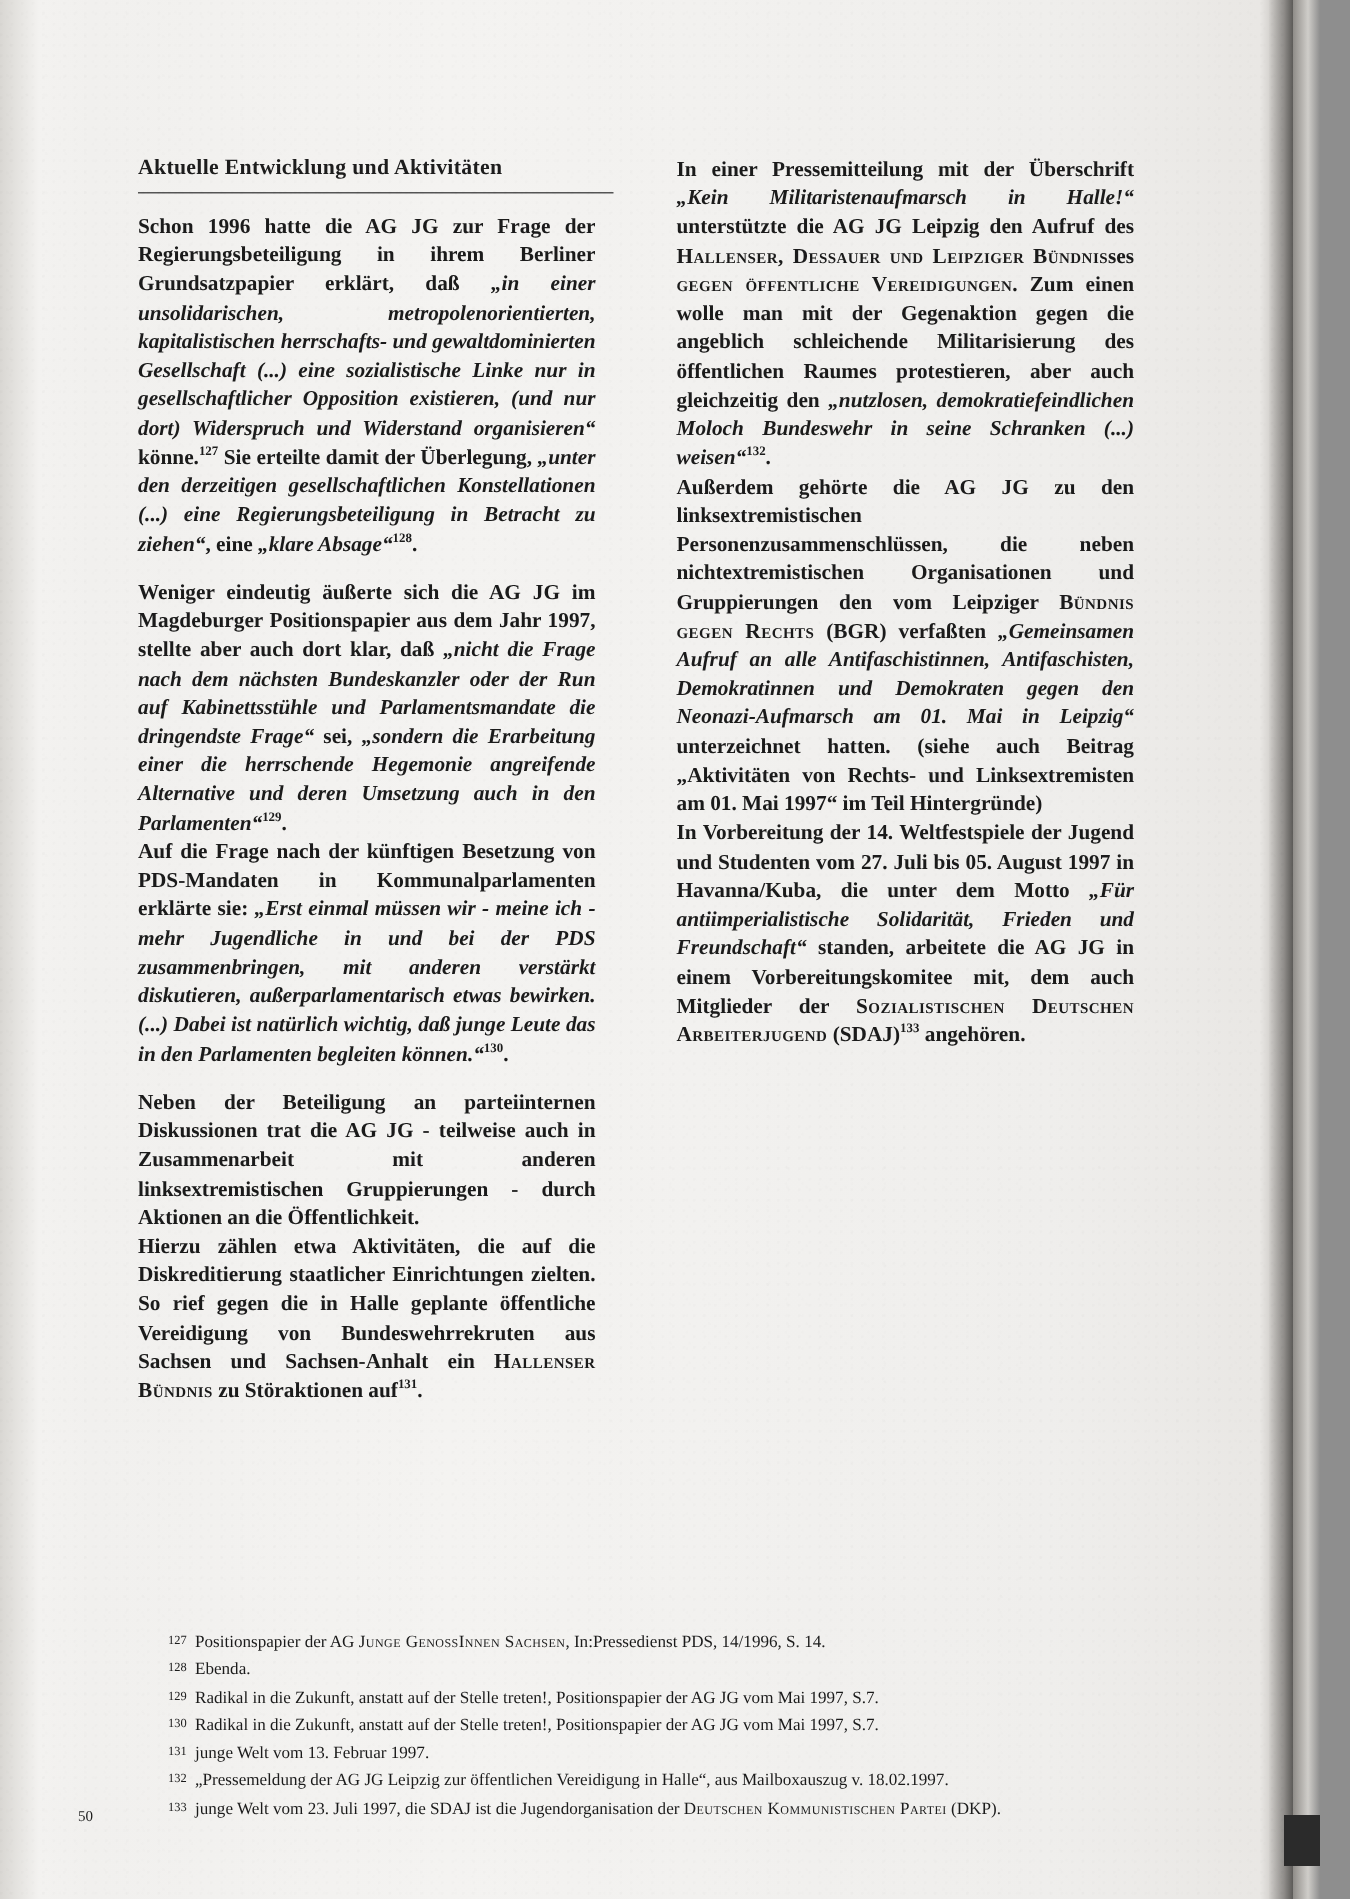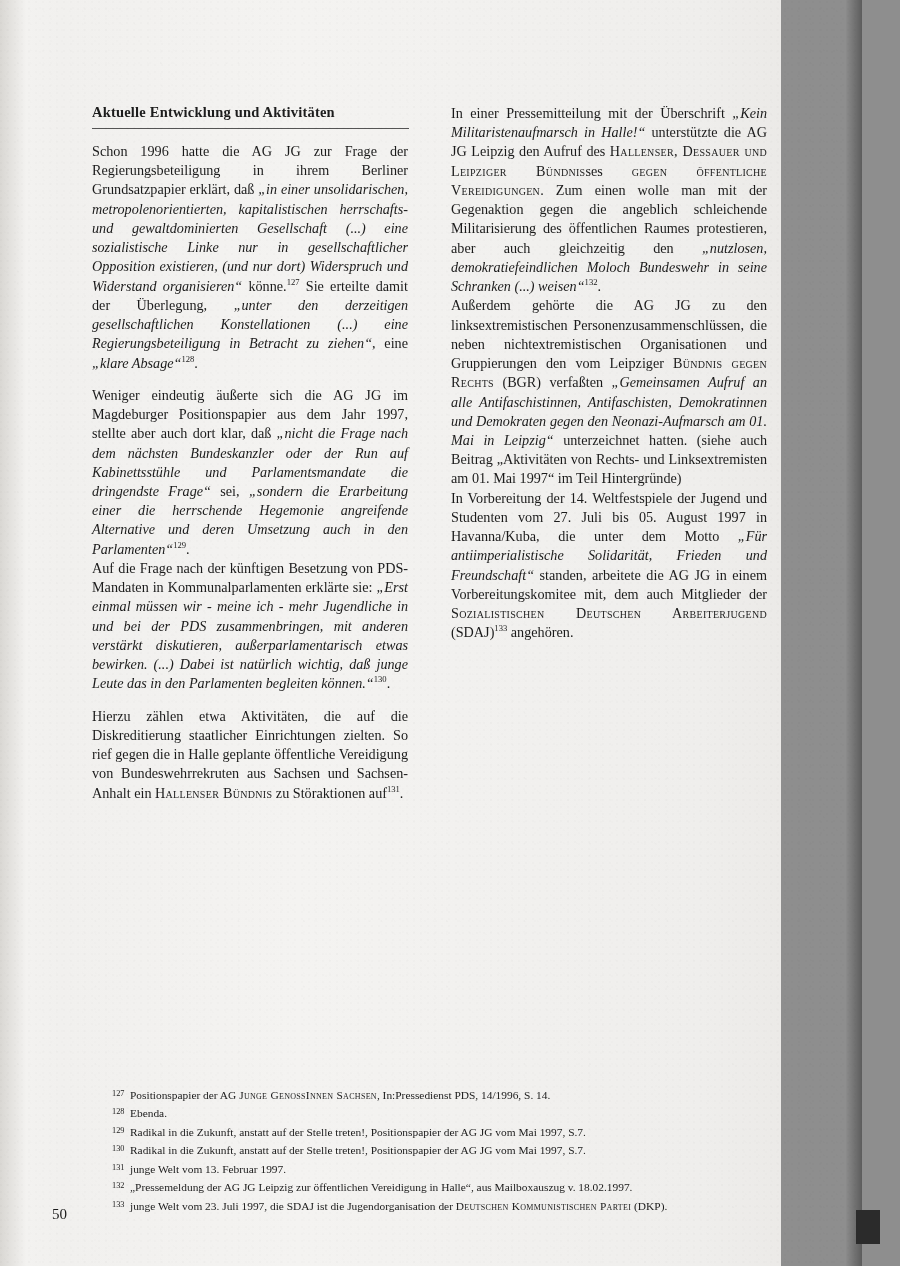--- a/index.html
+++ b/index.html
@@ -9,21 +9,21 @@
   }
   body {
     width: 900px;
     height: 1266px;
     overflow: hidden;
     font-family: "Liberation Serif", serif;
   }
   .page {
     position: absolute;
     left: 0; top: 0;
-    width: 781px;
+    width: 900px;
     height: 1266px;
     background: #efeeec;
     background-image:
       linear-gradient(to right, #d9d7d3 0px, #f3f2f0 26px, #f1f0ee 60px, #f4f3f1 300px, #efeeec 700px, #e9e7e4 840px, #b9b6b2 856px, #8f8c88 862px, #cfcdc9 872px, #8e8e8e 880px);
     box-sizing: border-box;
   }
   .page-inner {
     position: absolute;
     left: 0; top: 0;
     width: 862px;
@@ -73,26 +73,27 @@
     font-weight: bold;
     letter-spacing: 0.2px;
     margin: 0 0 7px 0;
     color: #1d1d1d;
   }
   .rule {
     border-bottom: 1px solid #555;
     margin-bottom: 13px;
   }
   p.body {
-    margin: 0 1px 13px 0;
+    margin: 0 12px 13px 0;
     font-size: 14.2px;
     line-height: 1.355;
     text-align: justify;
     color: #1b1b1b;
     hyphens: auto;
+    font-weight: bold;
   }
   p.body.nogap { margin-bottom: 0; }
   .it { font-style: italic; }
   .sc {
     font-variant: small-caps;
     letter-spacing: 0.3px;
   }
   sup.fn {
     font-size: 8.6px;
     vertical-align: super;
@@ -114,21 +115,21 @@
     width: 18px;
     flex: 0 0 18px;
     font-size: 8.3px;
     padding-top: 1px;
   }
   .fn-text { flex: 1; }
   .folio {
     position: absolute;
     left: 52px;
     top: 1206px;
-    font-size: 15px;
+    font-size: 10px;
     color: #1b1b1b;
     text-align: right;
   }
 </style>
 </head>
 <body>
 
 <div class="page">
   <div class="page-inner">
 
@@ -137,20 +138,21 @@
       <div class="col">
         <h2 class="section-title">Aktuelle Entwicklung und Aktivitäten</h2>
         <div class="rule"></div>
 
         <p class="body"><span>Schon 1996 hatte die AG JG zur Frage der Regierungsbeteiligung in ihrem Berliner Grundsatzpapier erklärt, daß </span><span class="it">„in einer unsolidarischen, metropolenorientierten, kapitalistischen herrschafts- und gewaltdominierten Gesellschaft (...) eine sozialistische Linke nur in gesellschaftlicher Opposition existieren, (und nur dort) Widerspruch und Widerstand organisieren“</span><span> könne.</span><sup class="fn">127</sup><span> Sie erteilte damit der Überlegung, </span><span class="it">„unter den derzeitigen gesellschaftlichen Konstellationen (...) eine Regierungsbeteiligung in Betracht zu ziehen“</span><span>, eine </span><span class="it">„klare Absage“</span><sup class="fn">128</sup><span>.</span></p>
 
         <p class="body nogap"><span>Weniger eindeutig äußerte sich die AG JG im Magdeburger Positionspapier aus dem Jahr 1997, stellte aber auch dort klar, daß </span><span class="it">„nicht die Frage nach dem nächsten Bundeskanzler oder der Run auf Kabinettsstühle und Parlamentsmandate die dringendste Frage“</span><span> sei, </span><span class="it">„sondern die Erarbeitung einer die herrschende Hegemonie angreifende Alternative und deren Umsetzung auch in den Parlamenten“</span><sup class="fn">129</sup><span>.</span></p>
 
         <p class="body"><span>Auf die Frage nach der künftigen Besetzung von PDS-Mandaten in Kommunalparlamenten erklärte sie: </span><span class="it">„Erst einmal müssen wir - meine ich - mehr Jugendliche in und bei der PDS zusammenbringen, mit anderen verstärkt diskutieren, außerparlamentarisch etwas bewirken. (...) Dabei ist natürlich wichtig, daß junge Leute das in den Parlamenten begleiten können.“</span><sup class="fn">130</sup><span>.</span></p>
 
+        <p class="body nogap">Neben der Beteiligung an parteiinternen Diskussionen trat die AG JG - teilweise auch in Zusammenarbeit mit anderen linksextremistischen Gruppierungen - durch Aktionen an die Öffentlichkeit.</p>
 
         <p class="body"><span>Hierzu zählen etwa Aktivitäten, die auf die Diskreditierung staatlicher Einrichtungen zielten. So rief gegen die in Halle geplante öffentliche Vereidigung von Bundeswehrrekruten aus Sachsen und Sachsen-Anhalt ein </span><span class="sc">Hallenser Bündnis</span><span> zu Störaktionen auf</span><sup class="fn">131</sup><span>.</span></p>
       </div>
 
       <div class="col">
         <p class="body nogap"><span>In einer Pressemitteilung mit der Überschrift </span><span class="it">„Kein Militaristenaufmarsch in Halle!“</span><span> unterstützte die AG JG Leipzig den Aufruf des </span><span class="sc">Hallenser, Dessauer und Leipziger Bündnis</span><span>ses </span><span class="sc">gegen öffentliche Vereidigungen</span><span>. Zum einen wolle man mit der Gegenaktion gegen die angeblich schleichende Militarisierung des öffentlichen Raumes protestieren, aber auch gleichzeitig den </span><span class="it">„nutzlosen, demokratiefeindlichen Moloch Bundeswehr in seine Schranken (...) weisen“</span><sup class="fn">132</sup><span>.</span></p>
 
 
         <p class="body nogap"><span>Außerdem gehörte die AG JG zu den linksextremistischen Personenzusammenschlüssen, die neben nichtextremistischen Organisationen und Gruppierungen den vom Leipziger </span><span class="sc">Bündnis gegen Rechts</span><span> (BGR) verfaßten </span><span class="it">„Gemeinsamen Aufruf an alle Antifaschistinnen, Antifaschisten, Demokratinnen und Demokraten gegen den Neonazi-Aufmarsch am 01. Mai in Leipzig“</span><span> unterzeichnet hatten. (siehe auch Beitrag „Aktivitäten von Rechts- und Linksextremisten am 01. Mai 1997“ im Teil Hintergründe)</span></p>
 

